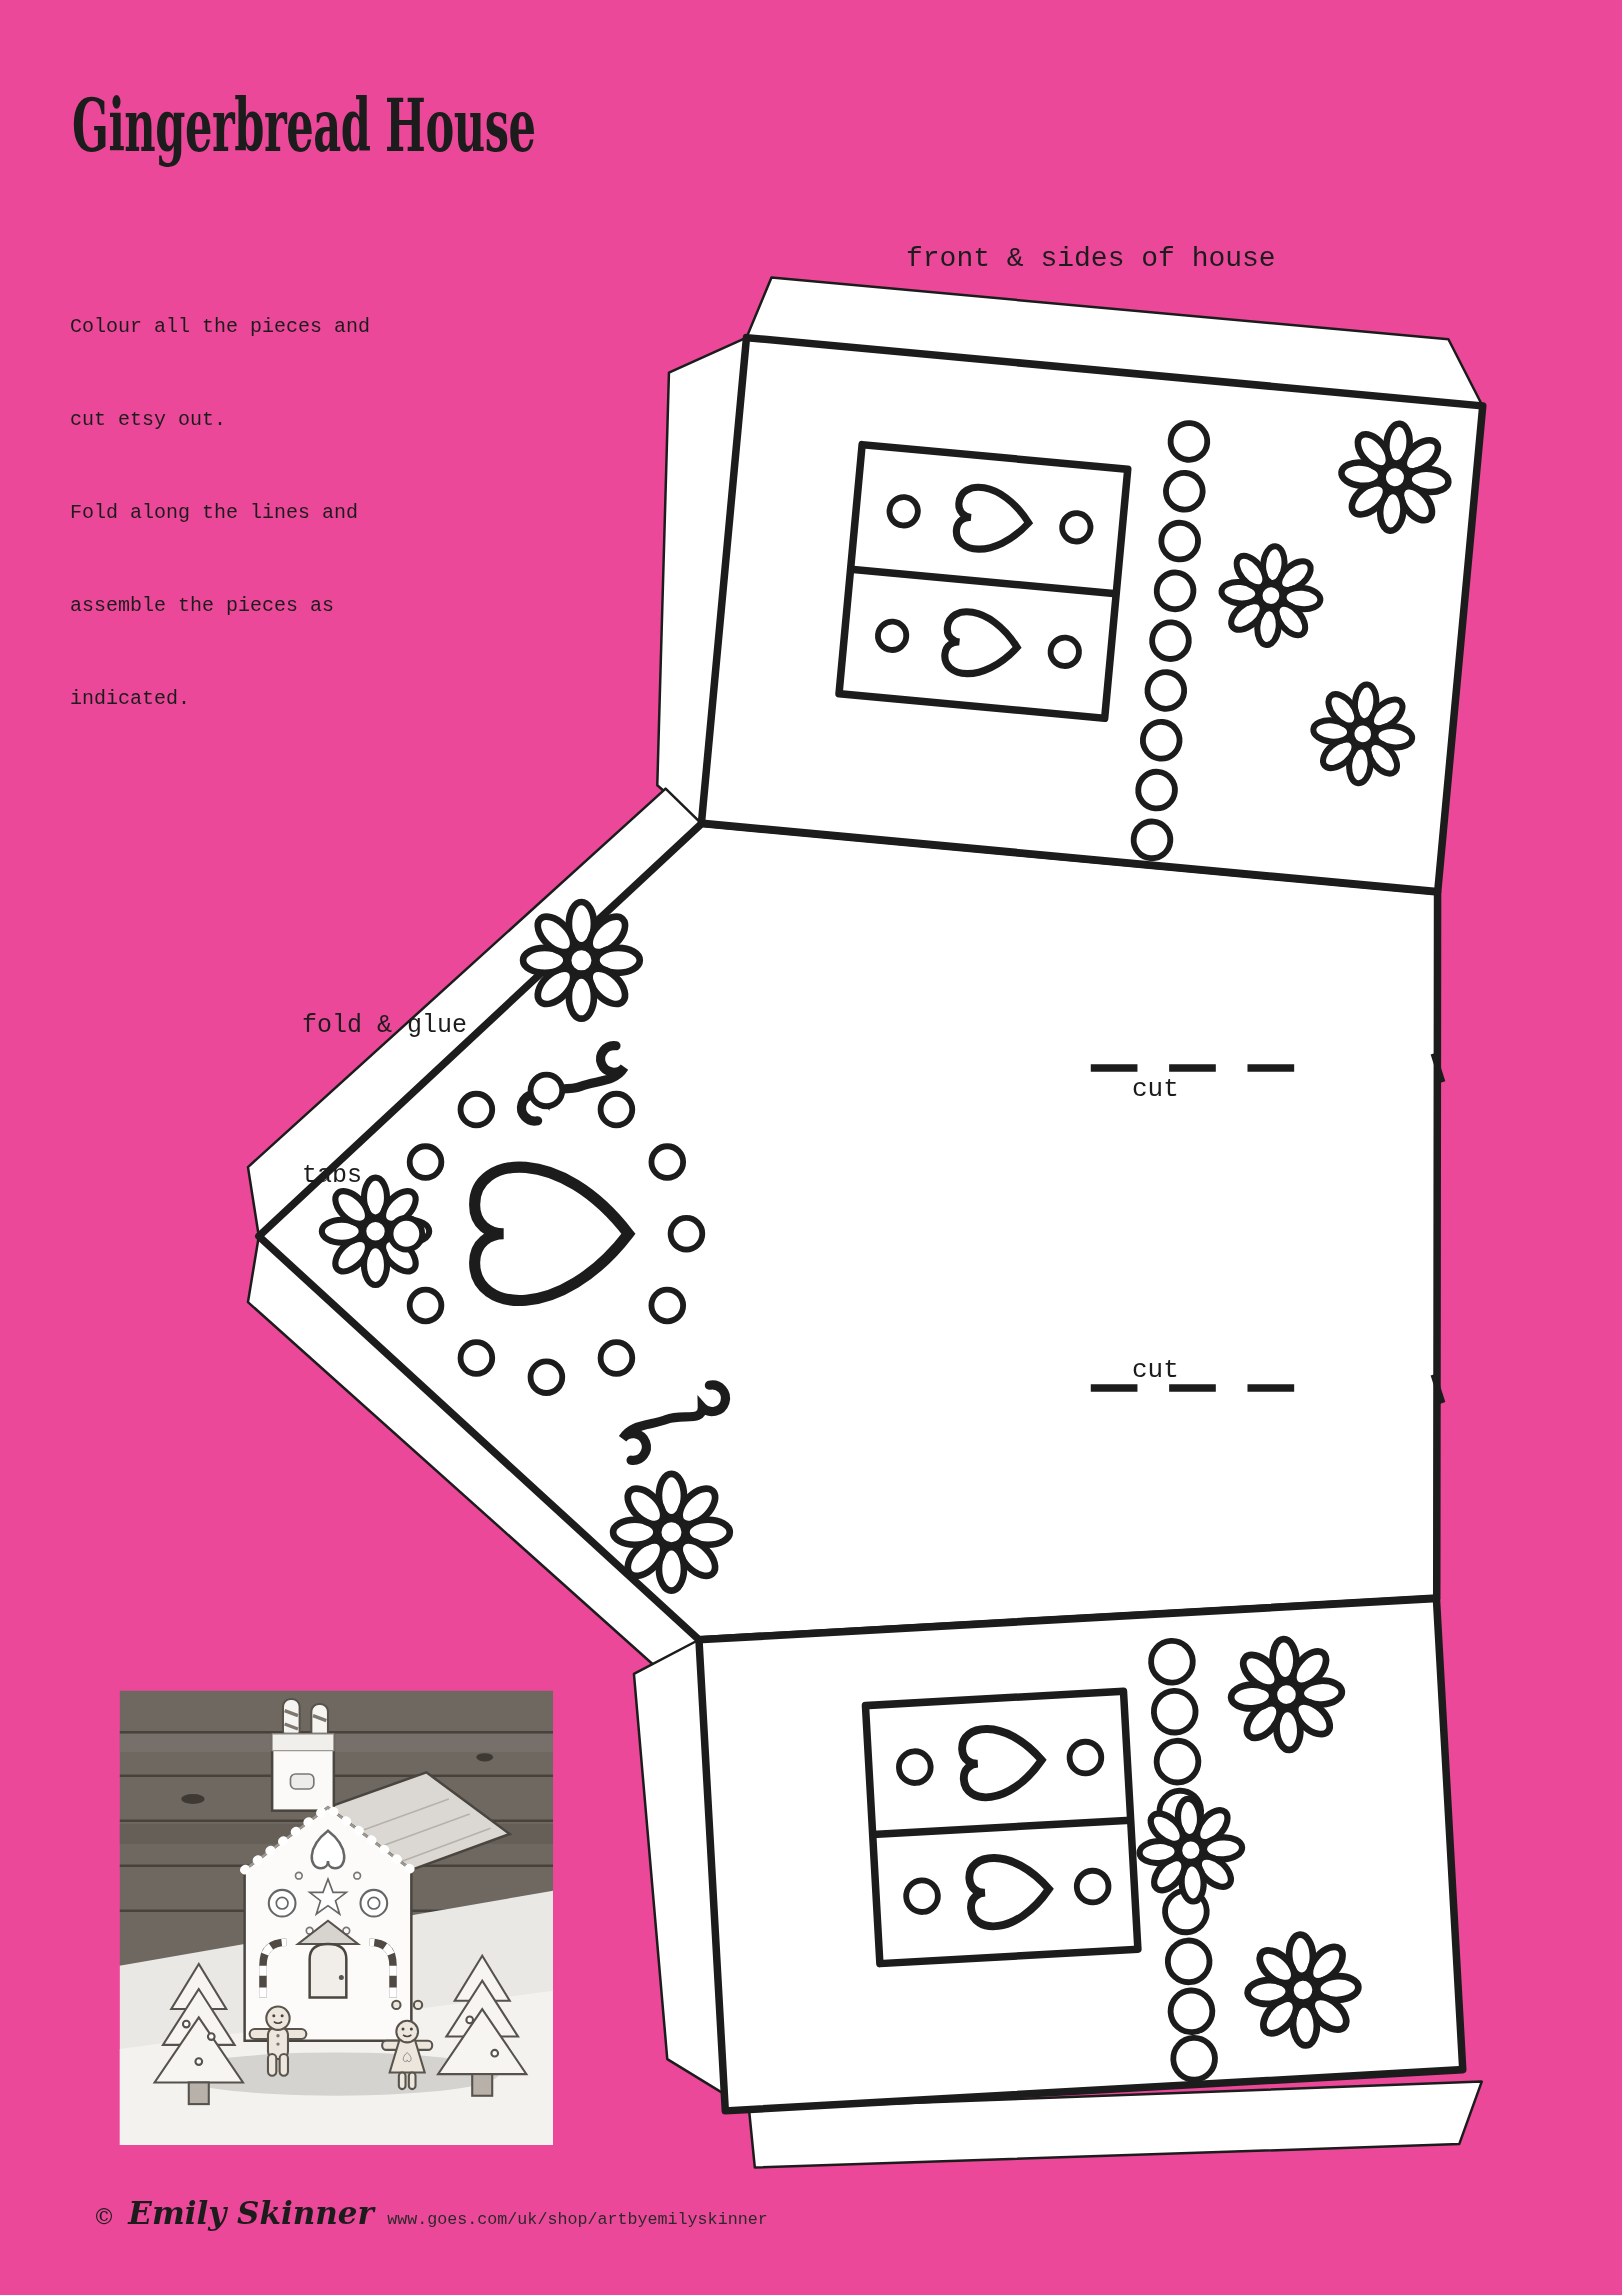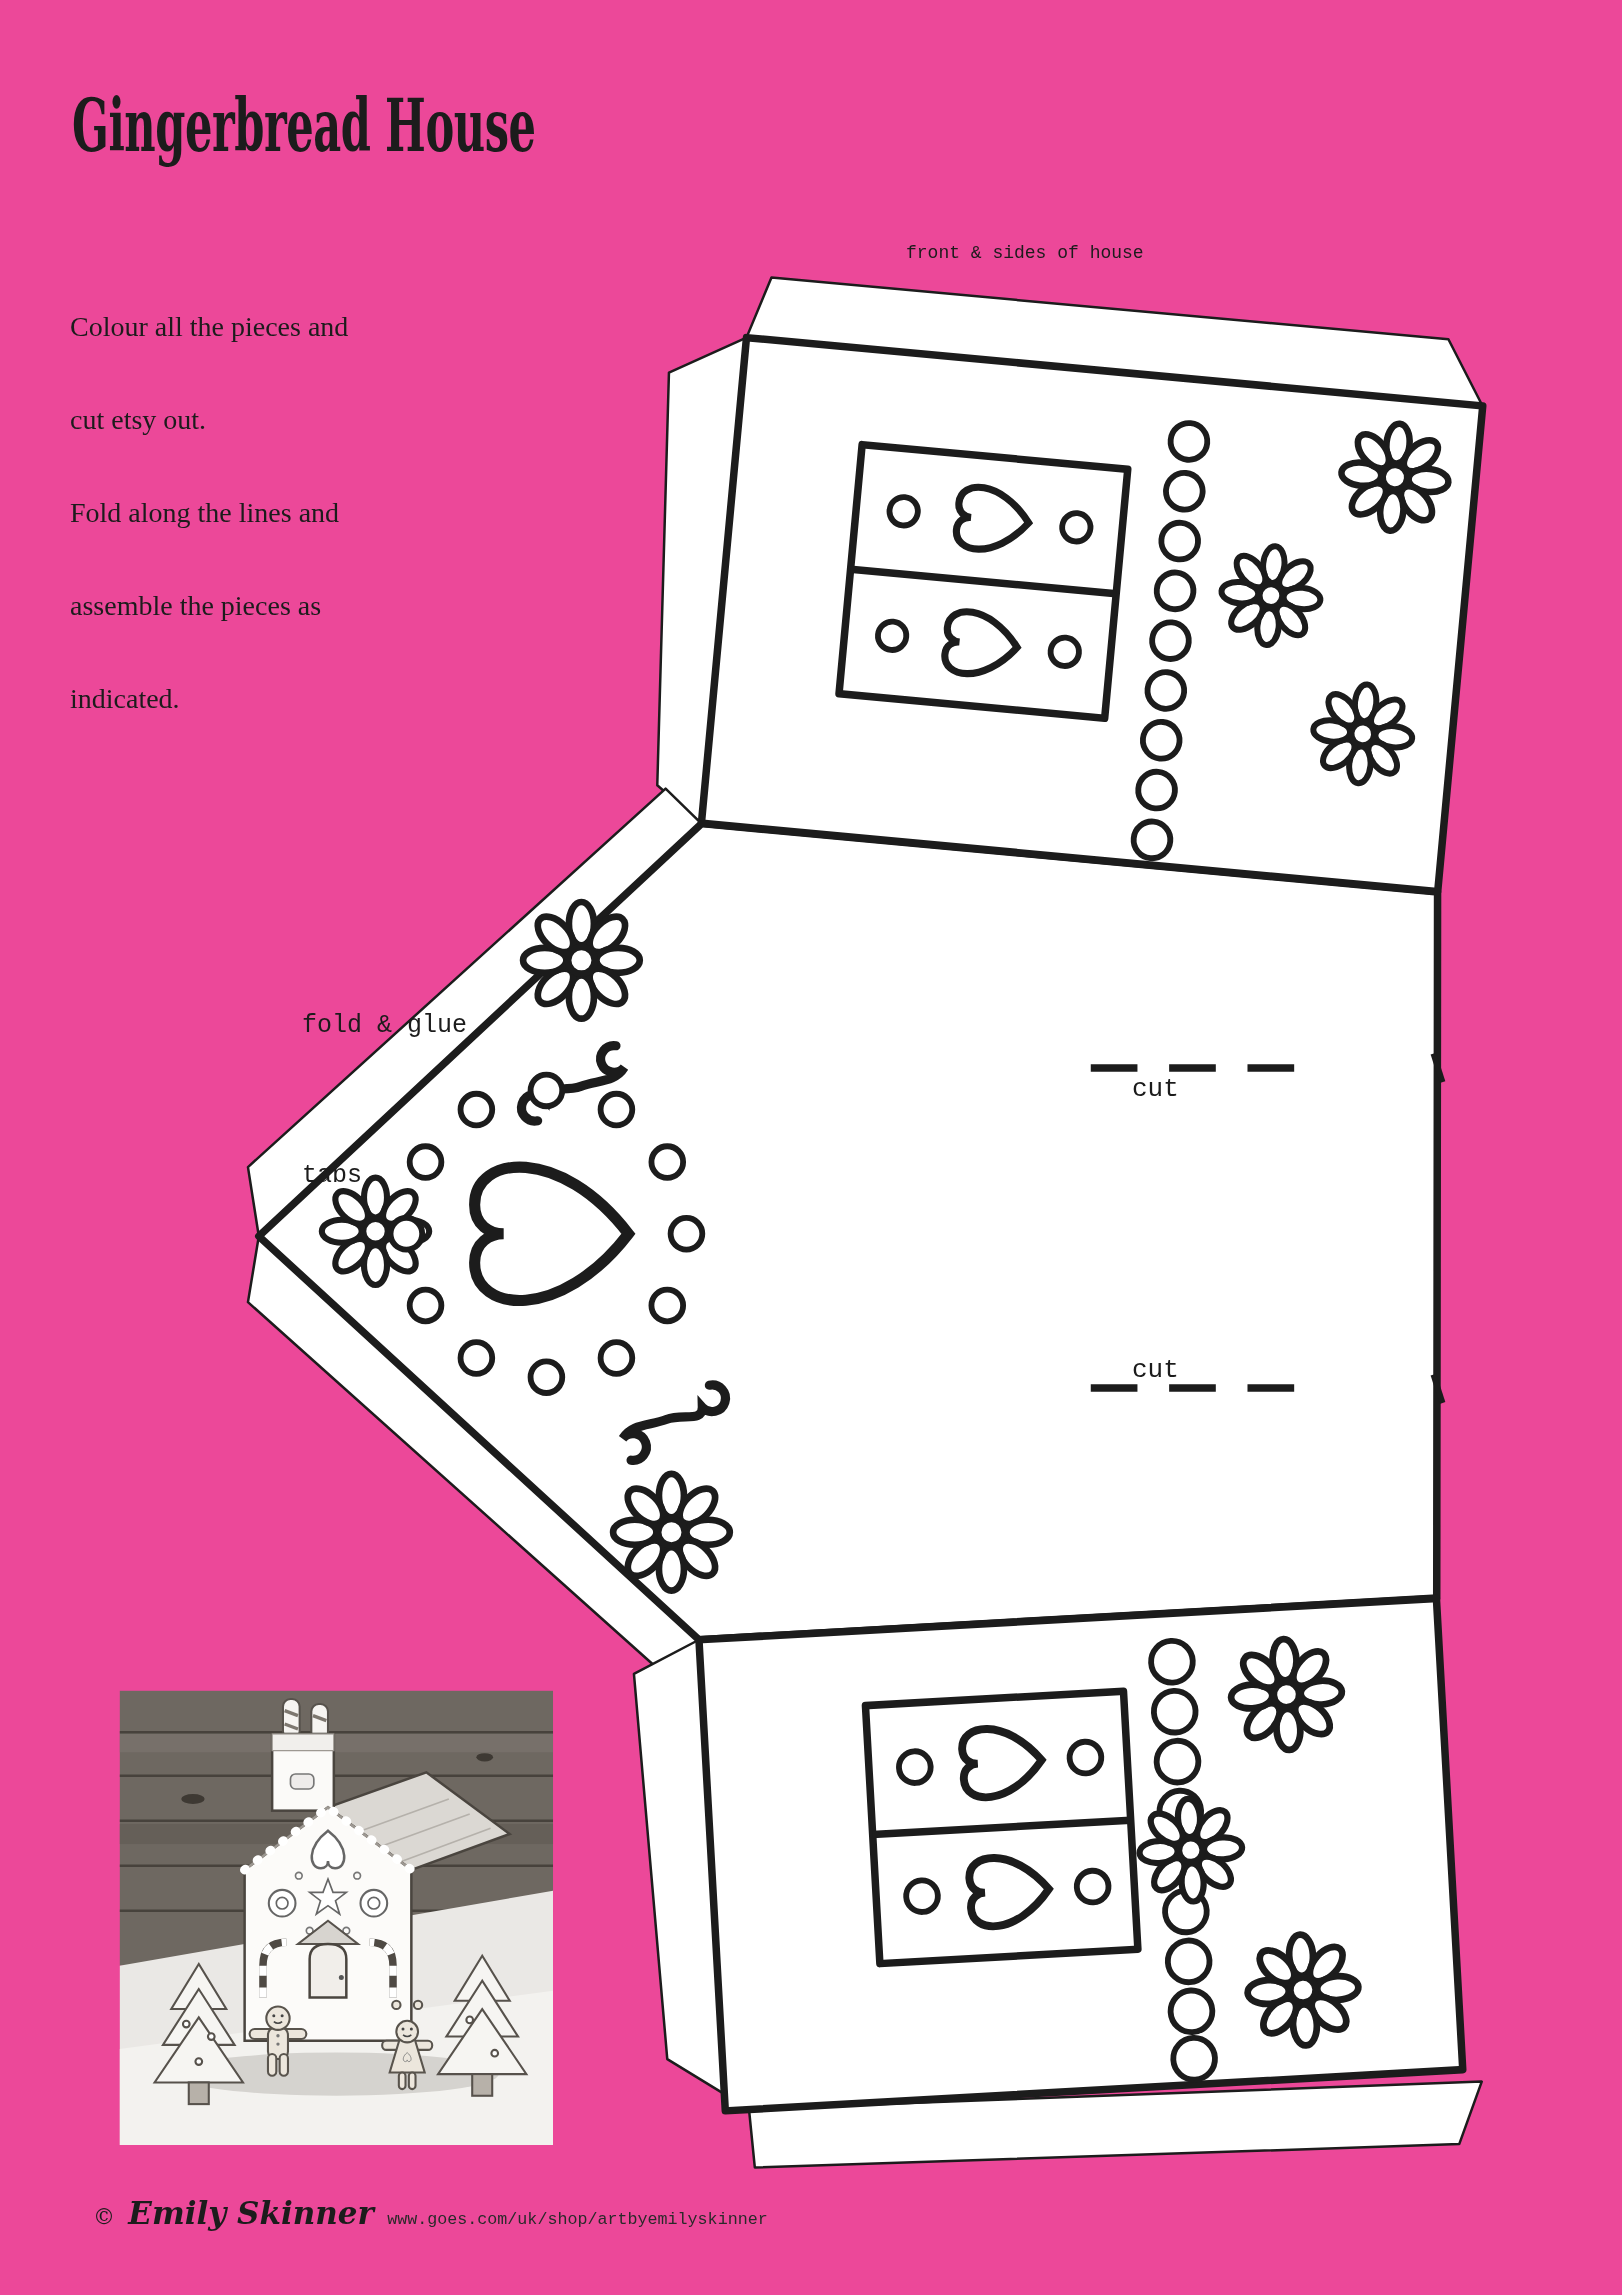--- a/index.html
+++ b/index.html
@@ -1,22 +1,22 @@
 <!DOCTYPE html>
 <html style="font-size:13.3px"><head>
 <meta charset="utf-8">
 <style>
   html,body{margin:0;padding:0;background:#888;}
   .page{position:relative;width:1623px;height:2295px;background:#ec4899;overflow:hidden;
         font-family:"Liberation Mono", monospace;color:#1c1c1c;}
   .abs{position:absolute;white-space:pre;}
   .title{font-family:"DejaVu Serif", serif;font-weight:700;font-size:72px;
          transform:scaleX(.6);transform-origin:left top;letter-spacing:-0.8px;}
-  .mono29{font-size:28px;line-height:31px;font-family:Liberation Serif, serif;}
-  .mono31{font-size:18px;text-align:right;}
+  .mono29{font-size:20px;line-height:31px;}
+  .mono31{font-size:28px;text-align:right;}
   .mono30{font-size:26px;}
   .mono32{font-size:27px;line-height:42px;}
   .foldlbl{font-size:25px;line-height:50px;}
   .footer{display:flex;align-items:baseline;gap:13.3px;}
   .copy{font-family:"DejaVu Serif", serif;font-size:22px;}
   .author{font-family:"DejaVu Serif", serif;font-style:italic;font-weight:700;font-size:31px;}
   .url{font-size:16.7px;color:#2a2a2a;}
   svg{position:absolute;left:0;top:0;}
   .thick{stroke:#1c1c1c;stroke-width:9;fill:#ffffff;stroke-linejoin:round;}
   .thin{stroke:#1c1c1c;stroke-width:3;fill:#ffffff;stroke-linejoin:round;}

